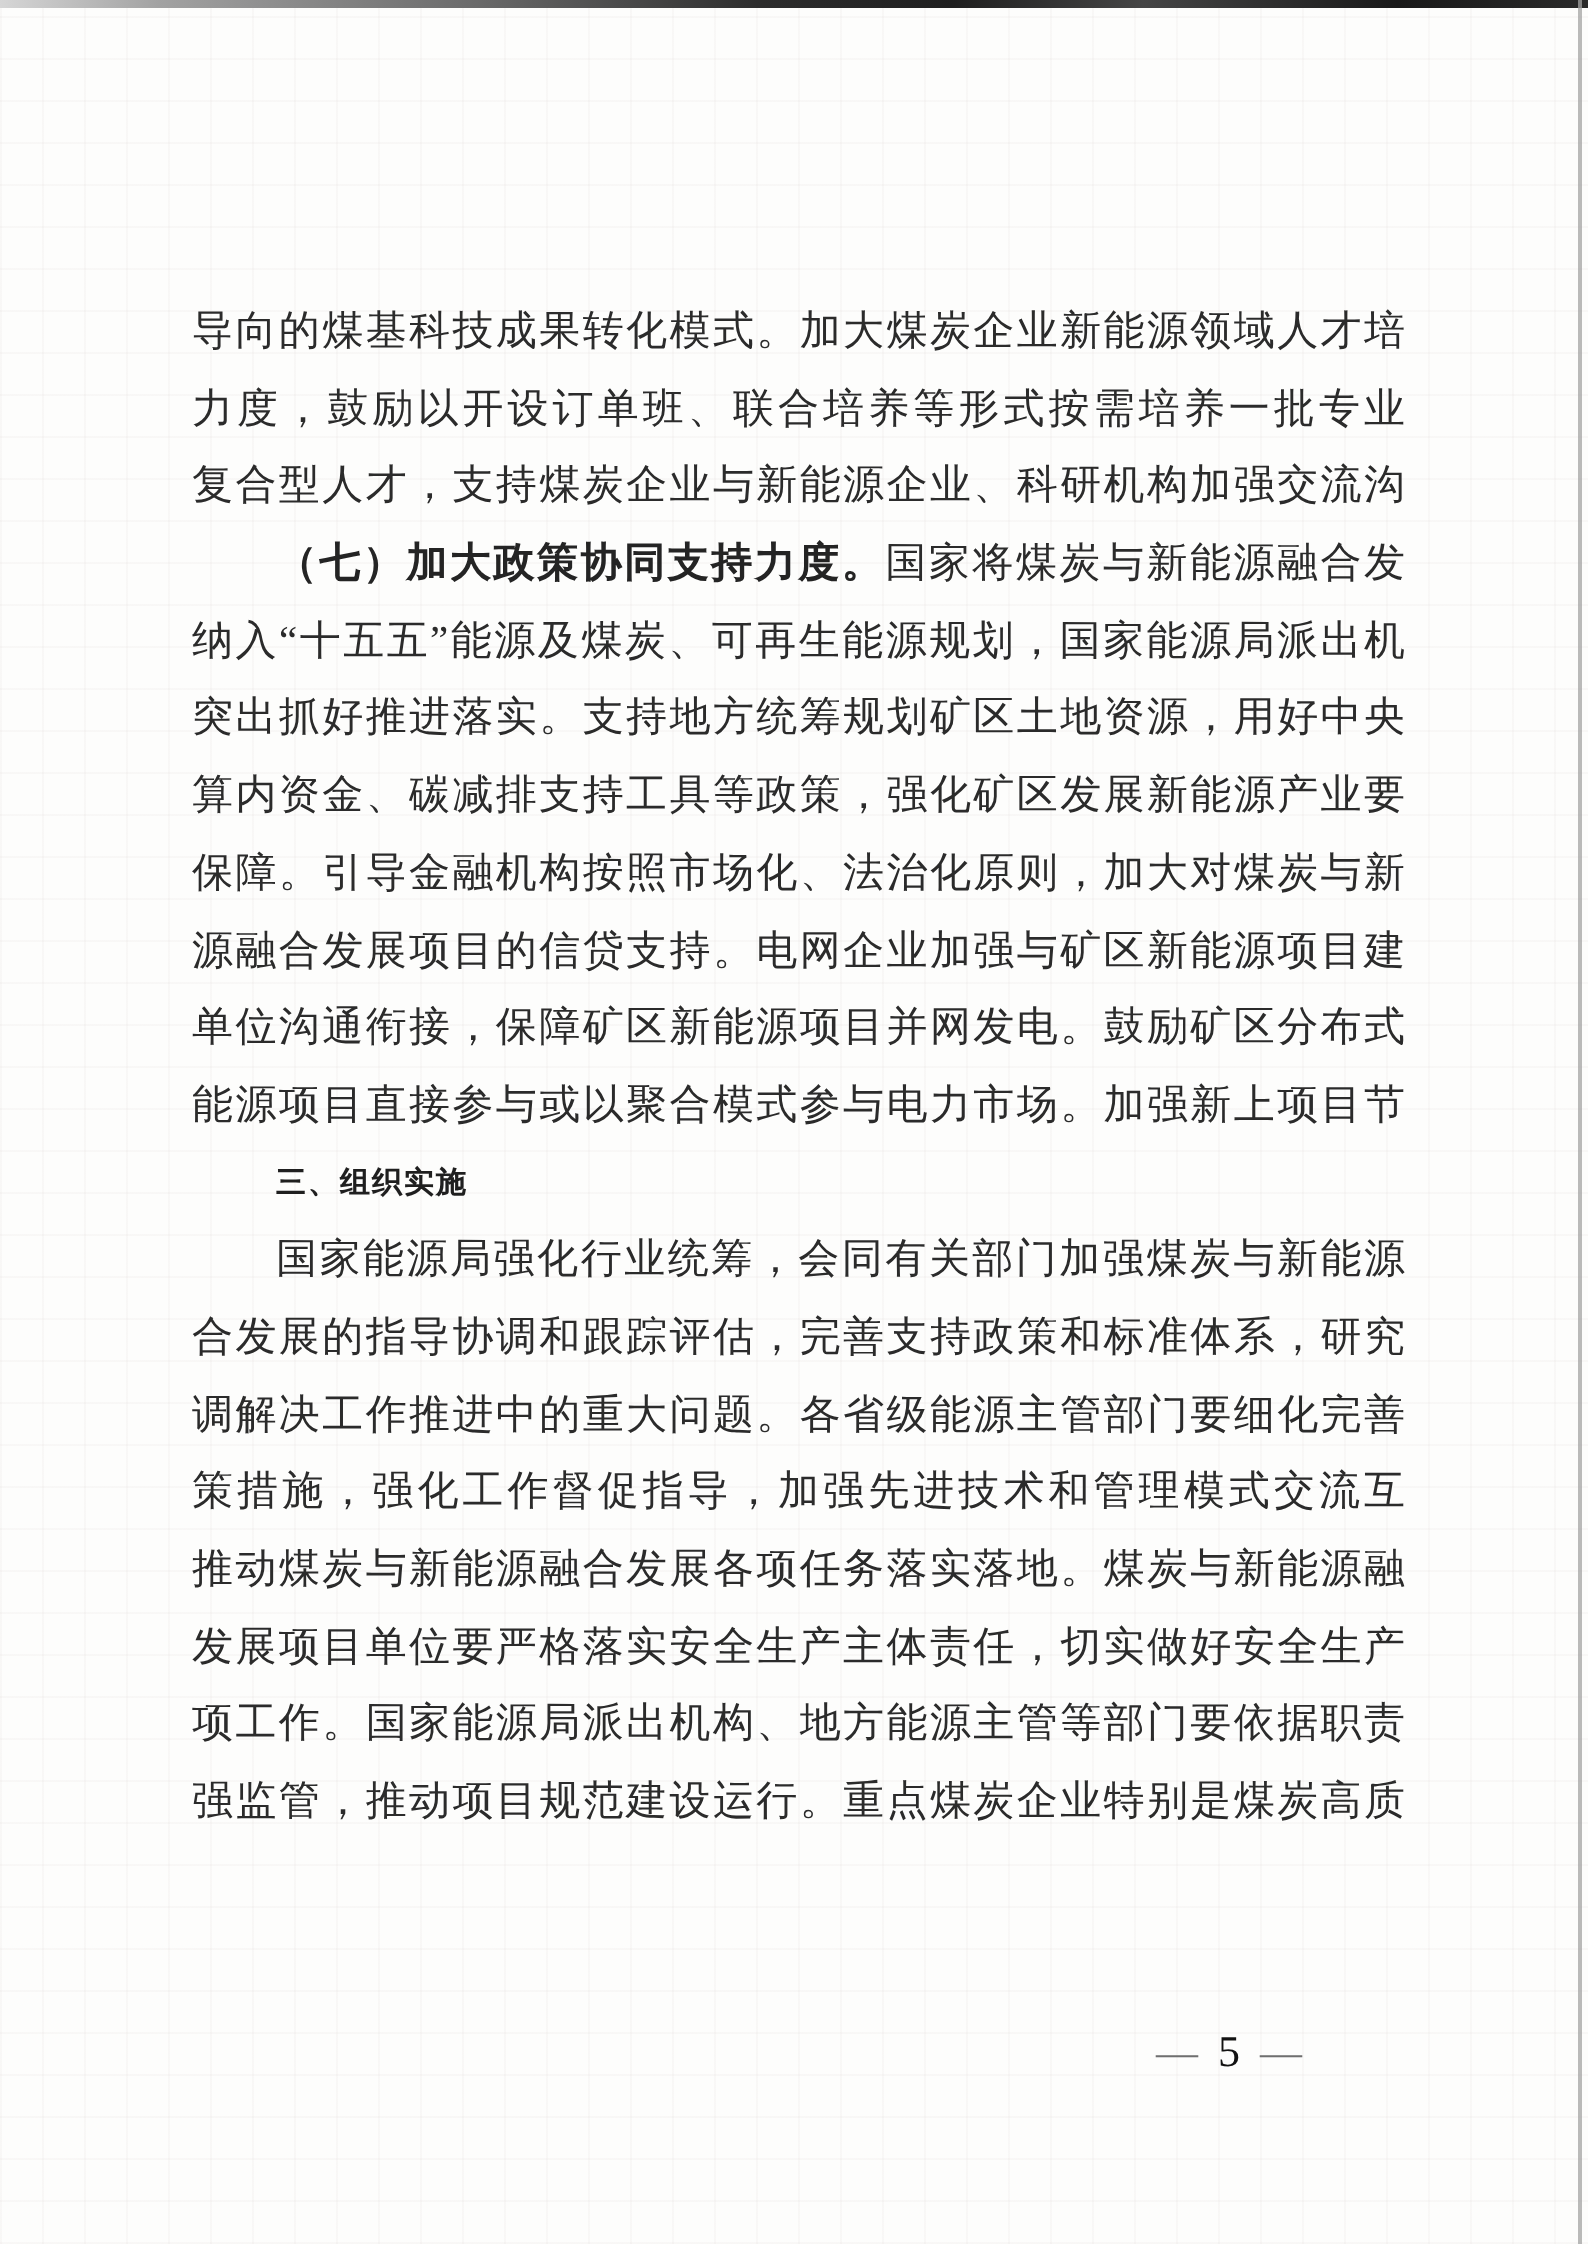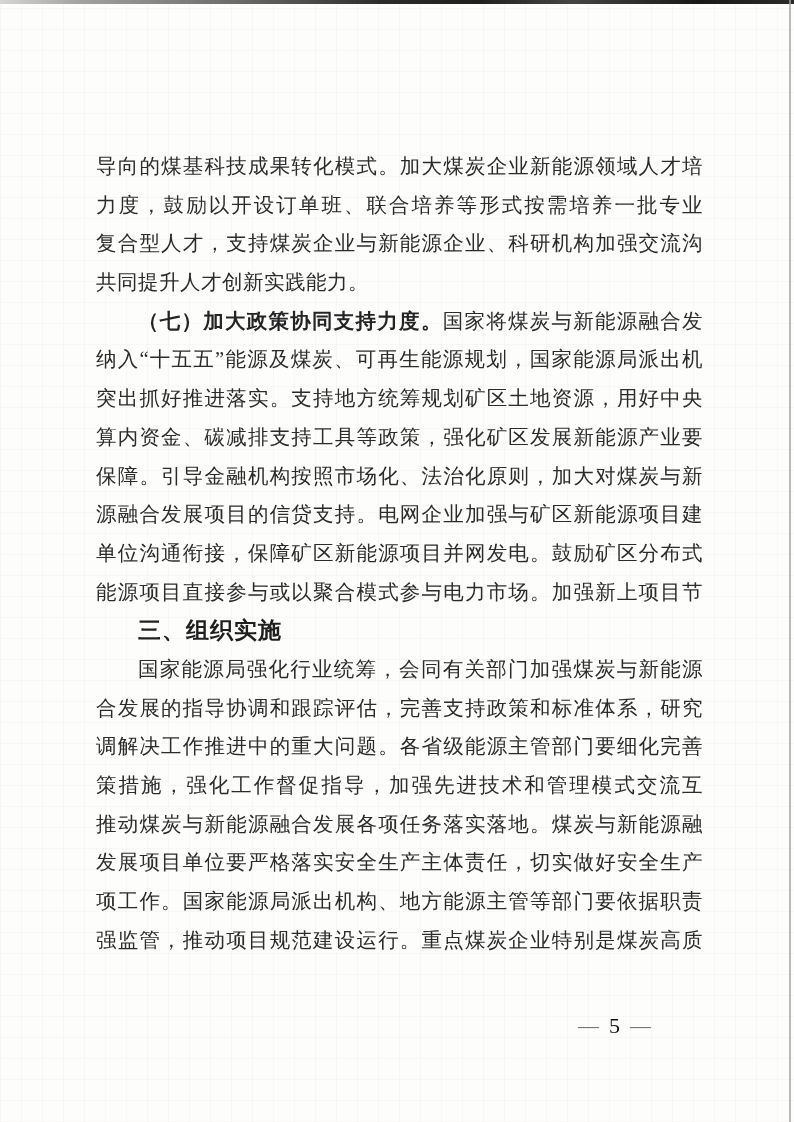--- a/index.html
+++ b/index.html
@@ -50,21 +50,21 @@
   .line.stretch {
     text-align: justify;
     text-align-last: justify;
   }
 
   .line.indent { padding-left: 42px; }
 
   .line.heading {
     font-family: "Liberation Sans", "DejaVu Sans", sans-serif;
     font-weight: 700;
-    font-size: 23px;
+    font-size: 15px;
     color: #1f1f1f;
     letter-spacing: 1px;
   }
 
   .lead { font-weight: 700; color: #242424; }
 
   .footer {
     position: absolute;
     top: 1011px; left: 578px;
     height: 30px; line-height: 30px;
@@ -80,21 +80,20 @@
 <body>
 
 <div class="page">
   <div class="scan-top-edge"></div>
   <div class="scan-right-edge"></div>
 
   <div class="content" id="content">
       <div class="line stretch">导向的煤基科技成果转化模式。加大煤炭企业新能源领域人才培养</div>
       <div class="line stretch">力度，鼓励以开设订单班、联合培养等形式按需培养一批专业型、</div>
       <div class="line stretch">复合型人才，支持煤炭企业与新能源企业、科研机构加强交流沟通，</div>
-      <div class="line">共同提升人才创新实践能力。</div>
       <div class="line stretch indent"><span class="lead">（七）加大政策协同支持力度。</span><span>国家将煤炭与新能源融合发展</span></div>
       <div class="line stretch">纳入“十五五”能源及煤炭、可再生能源规划，国家能源局派出机构</div>
       <div class="line stretch">突出抓好推进落实。支持地方统筹规划矿区土地资源，用好中央预</div>
       <div class="line stretch">算内资金、碳减排支持工具等政策，强化矿区发展新能源产业要素</div>
       <div class="line stretch">保障。引导金融机构按照市场化、法治化原则，加大对煤炭与新能</div>
       <div class="line stretch">源融合发展项目的信贷支持。电网企业加强与矿区新能源项目建设</div>
       <div class="line stretch">单位沟通衔接，保障矿区新能源项目并网发电。鼓励矿区分布式新</div>
       <div class="line stretch">能源项目直接参与或以聚合模式参与电力市场。加强新上项目节能</div>
       <div class="line heading indent">三、组织实施</div>
       <div class="line stretch indent">国家能源局强化行业统筹，会同有关部门加强煤炭与新能源融</div>

